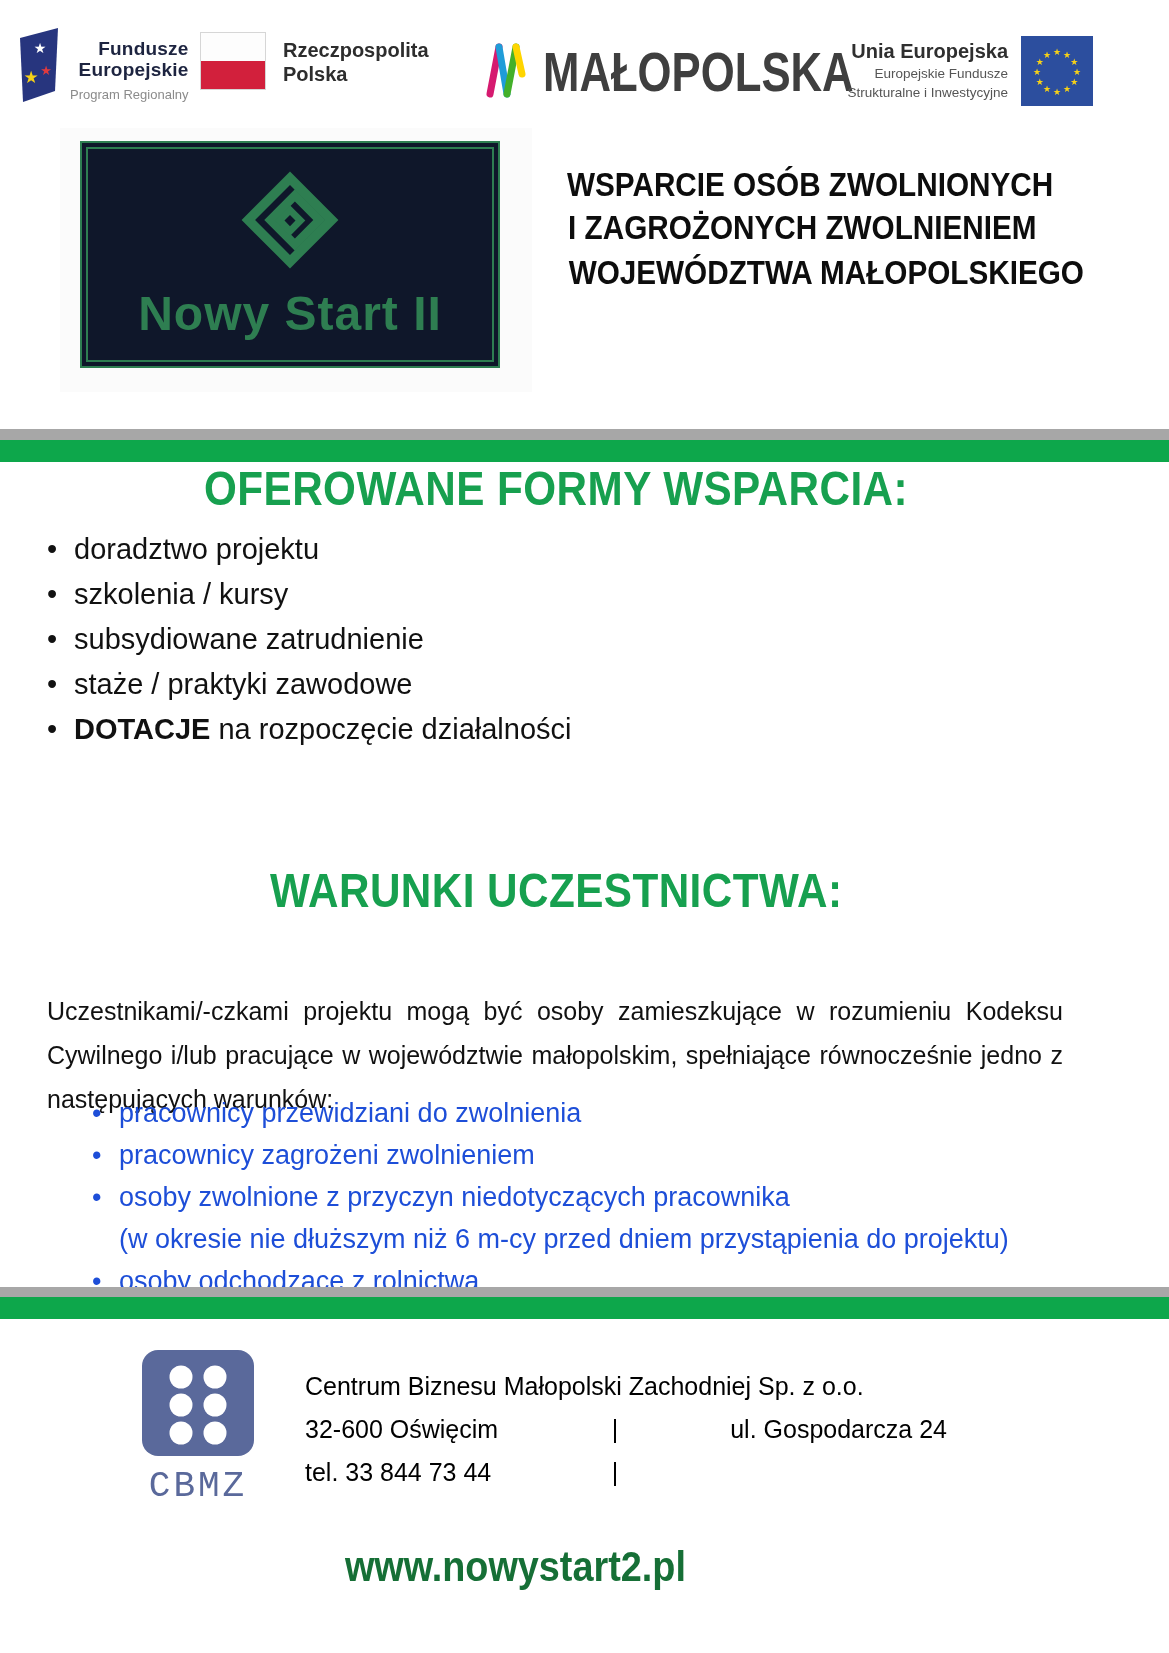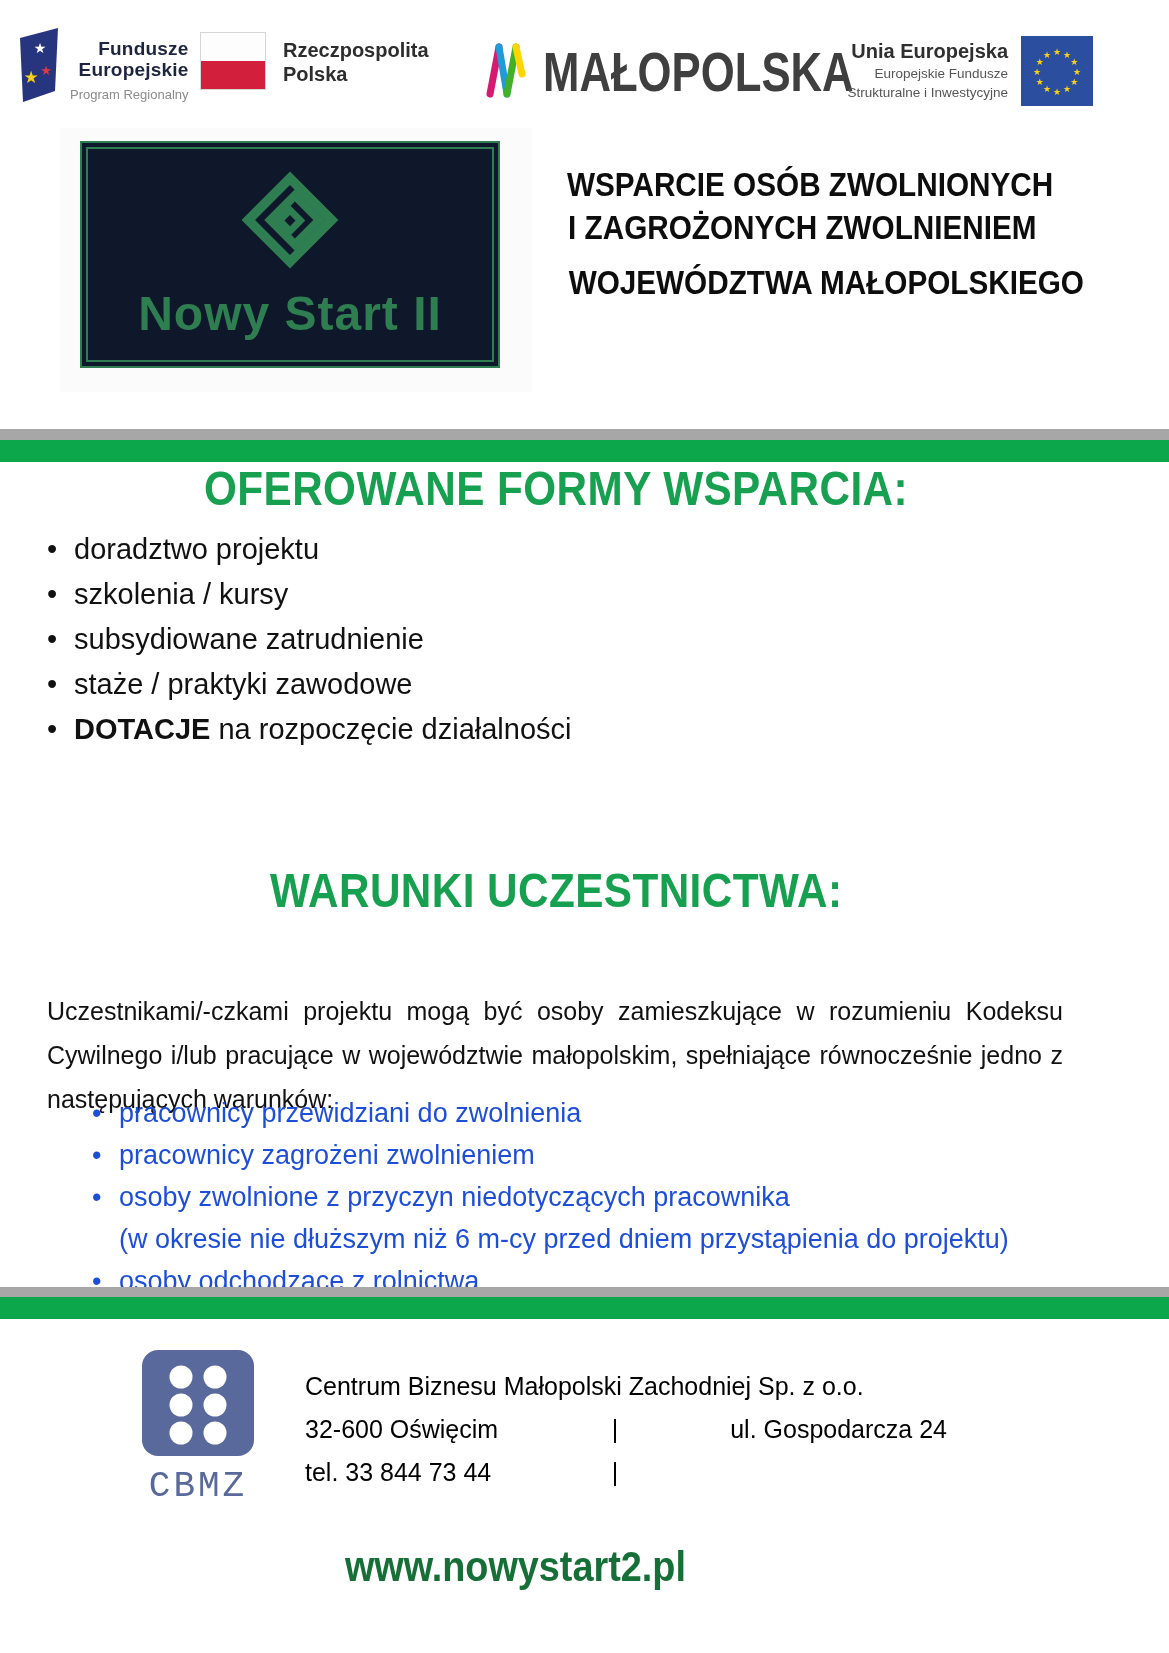--- a/index.html
+++ b/index.html
@@ -27,21 +27,21 @@
   .eu-line2{font-size:13.5px;color:#555;margin-top:3px;line-height:16px;}
   .euflag{position:absolute;left:1021px;top:36px;}
 
   
   .banner-bg{position:absolute;left:60px;top:128px;width:472px;height:264px;background:#fbfbfb;}
   .ns-box{position:absolute;left:80px;top:141px;width:420px;height:227px;background:#0f172a;border:2px solid #2e7e51;box-sizing:border-box;}
   .ns-inner{position:absolute;inset:4px;border:2px solid #2e7e51;display:flex;flex-direction:column;align-items:center;justify-content:center;}
   .ns-title{font-size:48px;font-weight:bold;color:#2e7e51;letter-spacing:1px;margin-top:10px;white-space:nowrap;}
   .banner-title{position:absolute;left:540px;top:163px;width:525px;text-align:center;font-weight:bold;color:#0d0d0d;}
   .banner-title .tl{font-size:33px;line-height:43px;}
-  .banner-title .gap{margin-top:12px;}
+  .banner-title .gap{margin-top:2px;}
 
   
   .bar-gray{position:absolute;left:0;width:1169px;background:#a7a7a7;}
   .bar-green{position:absolute;left:0;width:1169px;background:#0da74b;}
   .d1g{top:429px;height:11px;}
   .d1green{top:440px;height:22px;}
   .d2g{top:1287px;height:10px;}
   .d2green{top:1297px;height:22px;}
 
   

